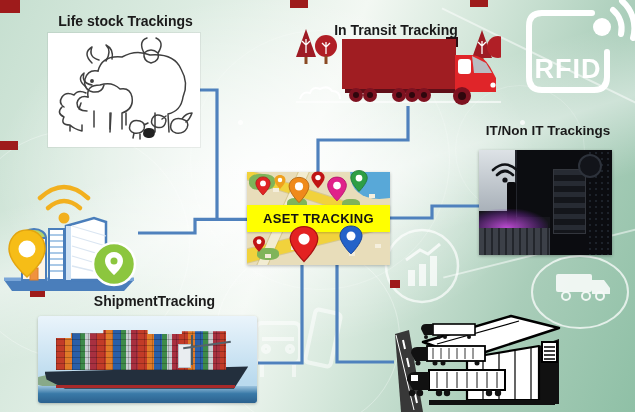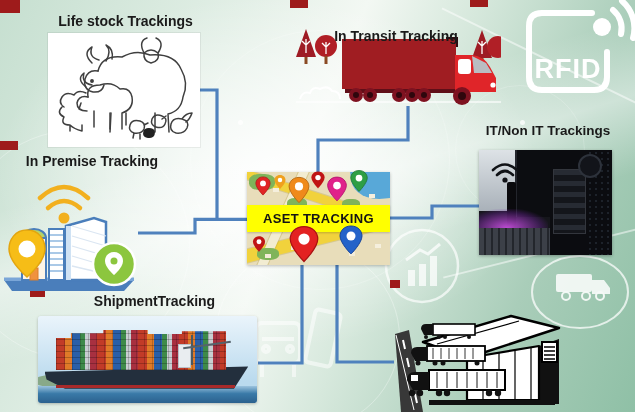--- a/index.html
+++ b/index.html
@@ -161,21 +161,21 @@
         <path d="M38 54 Q28 46 36 40 Q33 50 44 52"></path>
         <path d="M16 74 Q10 70 14 64 Q18 58 26 62 Q30 56 38 60 M14 74 Q8 80 16 84 Q12 92 22 92 L22 98 M34 92 L34 98 Q26 96 22 92"></path>
         <path d="M86 100 q-6 -2 -4 -8 q2 -6 10 -4 q6 2 4 8 q-2 5 -10 4 M96 92 l4 -2 M86 100 l-1 5 M92 101 l0 5"></path>
         <path d="M108 94 q-6 -2 -4 -8 q3 -6 10 -3 q6 2 3 8 q-2 5 -9 3 M114 86 l4 -3"></path>
         <path d="M128 100 q-7 -2 -5 -9 q2 -7 11 -5 q8 2 5 9 q-3 6 -11 5 M134 86 q4 -6 10 -6 q-2 6 -6 9"></path>
         <path d="M99 104 q-4 -1 -3 -5 q1 -4 7 -3 q4 1 3 5 q-1 4 -7 3" fill="#222" stroke="#222"></path>
       </g>
     </svg>
   </div>
 
-  <div class="abs node-label" style="left:312px;top:28px;width:168px">In Transit Tracking</div>
+  <div class="abs node-label" style="left:312px;top:22px;width:168px">In Transit Tracking</div>
   <svg class="abs illus" style="left:296px;top:27px" width="205" height="84" viewBox="0 0 205 84">
     <rect x="0" y="74" width="205" height="2" fill="rgba(255,255,255,.6)"></rect>
     <polygon points="10,2 20,30 0,30" fill="#9e1b24"></polygon>
     <rect x="8.5" y="30" width="3" height="7" fill="#8a4a23"></rect>
     <path d="M10 26 v-14 m0 6 l-4 -4 m4 4 l4 -4" stroke="#fff" stroke-width="1.3" fill="none"></path>
     <circle cx="30" cy="19" r="11" fill="#b01f26"></circle>
     <rect x="28.5" y="29" width="3" height="8" fill="#8a4a23"></rect>
     <path d="M30 27 v-12 m0 5 l-4 -4 m4 4 l4 -4" stroke="#fff" stroke-width="1.3" fill="none"></path>
     <polygon points="186,3 196,31 176,31" fill="#9e1b24"></polygon>
     <rect x="184.5" y="31" width="3" height="6" fill="#8a4a23"></rect>
@@ -208,21 +208,20 @@
   </svg>
 
   <svg class="abs illus" style="left:512px;top:0" width="123" height="100" viewBox="0 0 123 100">
     <path d="M80 13 H30 Q17 13 17 26 v51 Q17 90 30 90 h52 Q95 90 95 77 V52" stroke="#fff" stroke-width="6" fill="none" stroke-linecap="round"></path>
     <circle cx="90" cy="27" r="9" fill="#fff"></circle>
     <path d="M101 10 A24 24 0 0 1 109 34" stroke="#fff" stroke-width="6" fill="none" stroke-linecap="round"></path>
     <path d="M110 1 A36 36 0 0 1 121 38" stroke="#fff" stroke-width="6" fill="none" stroke-linecap="round"></path>
     <text x="56" y="78" font-size="27" font-weight="bold" fill="#fff" text-anchor="middle" letter-spacing="1">RFID</text>
   </svg>
 
-  <div class="abs node-label" style="left:8px;top:153px;width:168px">In Premise Tracking</div>
   <svg class="abs illus" style="left:2px;top:174px" width="140" height="118" viewBox="0 0 140 118">
     <g stroke="#f2b01e" stroke-width="4.5" fill="none" stroke-linecap="round">
       <path d="M46 34 Q62 20 78 34"></path>
       <path d="M38 24 Q62 2 86 24"></path>
     </g>
     <circle cx="62" cy="44" r="5.5" fill="#f2b01e"></circle>
     <polygon points="2,106 132,106 122,117 10,117" fill="#4a7ebb"></polygon>
     <rect x="2" y="103.5" width="130" height="3.5" fill="#7aa6d8"></rect>
     <path d="M64 52 L92 44 L104 48 V106 H64 Z" fill="#fff" stroke="#4a7ebb" stroke-width="2.5"></path>
     <path d="M70 52 L104 62 M70 62 L104 72 M70 72 L104 82 M70 82 L104 92 M70 92 L104 100" stroke="#dbe6f2" stroke-width="1.3"></path>

